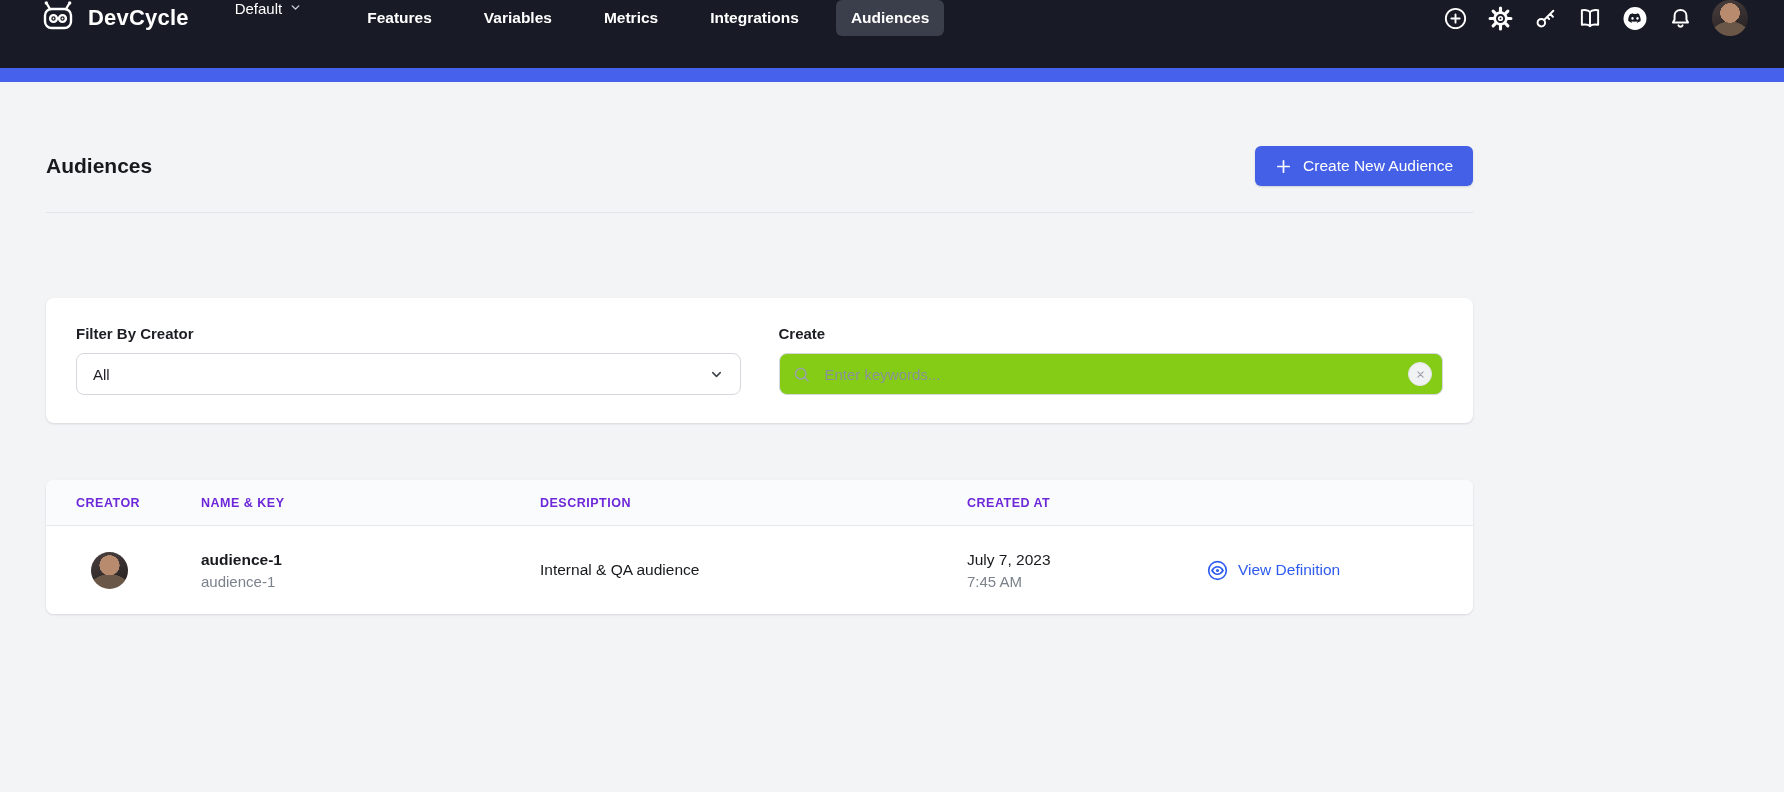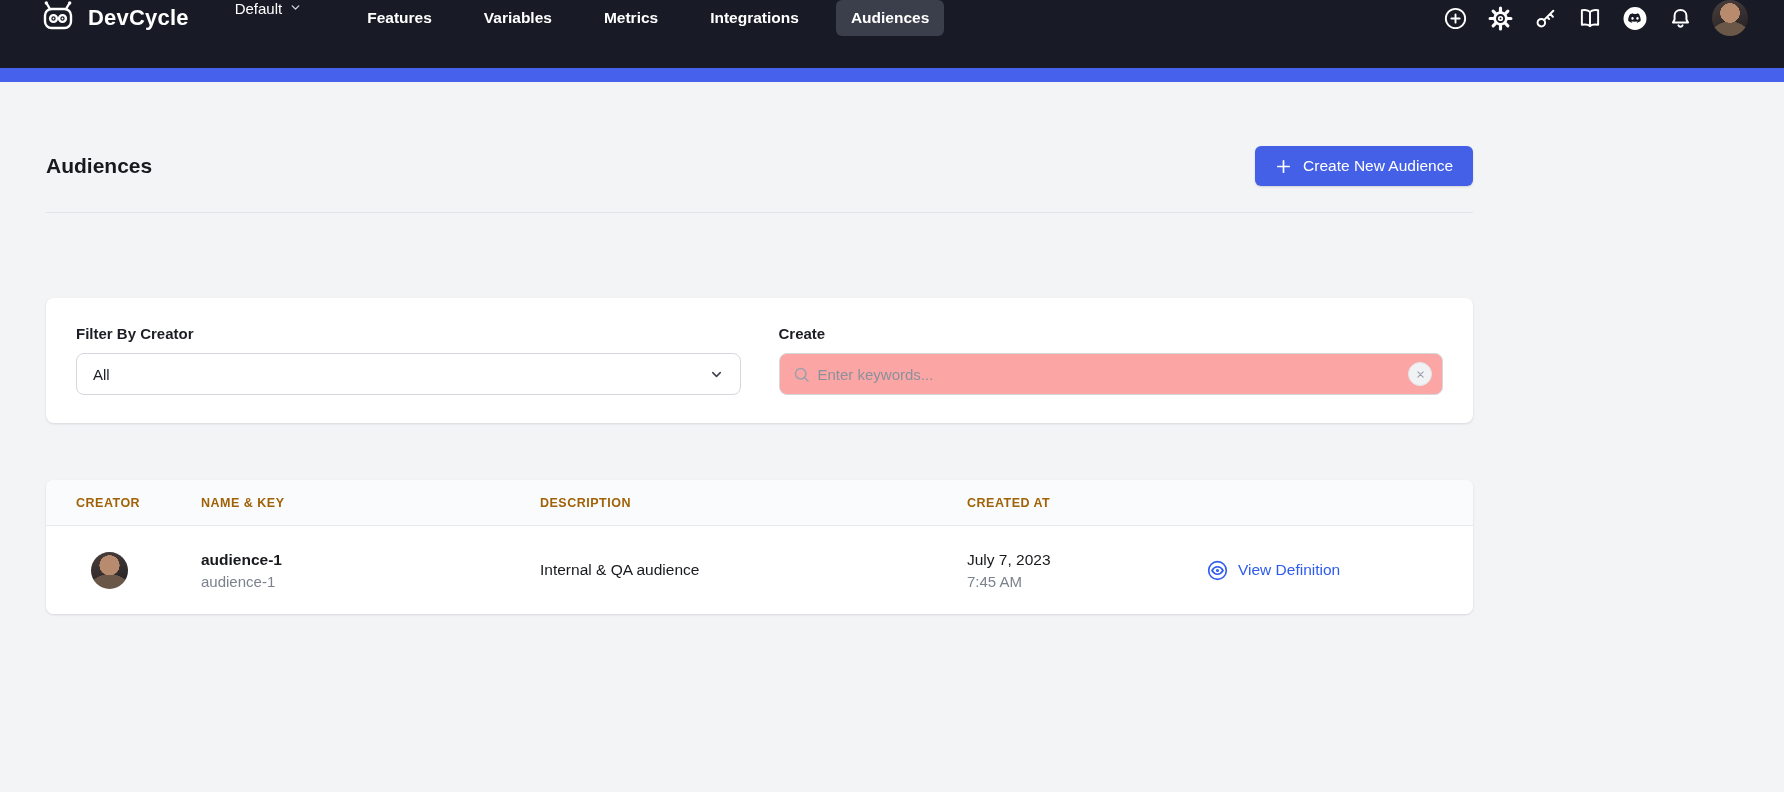--- a/index.html
+++ b/index.html
@@ -53,37 +53,37 @@
   }
   .filter-card{ margin-top:85px; padding:27px 30px 28px; display:flex; gap:38px; }
   .field{ flex:1; min-width:0; }
   .field-label{ display:block; font-size:15px; font-weight:700; color:#1c1e24; margin-bottom:11px; }
   .select-box{
     height:42px; border:1px solid #d5d7dd; border-radius:8px; background:#fff;
     display:flex; align-items:center; justify-content:space-between; padding:13px 16px;
     font-size:15px; color:#1c1e24; cursor:pointer;
   }
   .search-box{
-    height:42px; border:1px solid #d5d7dd; border-radius:8px; background:#fca5a5;
-    display:flex; align-items:center; padding:0 10px 0 12px; gap:7px;
+    height:42px; border:1px solid #d5d7dd; border-radius:8px; background:#84cc16;
+    display:flex; align-items:center; padding:0 10px 0 12px; gap:14px;
   }
   .search-box input{
     flex:1; border:none; outline:none; font-family:inherit; font-size:15px; color:#1c1e24; background:transparent;
   }
   .search-box input::placeholder{ color:#8b919b; }
   .clear-btn{
     width:24px; height:24px; border-radius:50%; background:#f1f2f4; border:1px solid #e3e5e9;
     display:flex; align-items:center; justify-content:center; cursor:pointer; flex:0 0 auto; padding:0;
   }
 
   
   .table-card{ margin-top:57px; overflow:hidden; }
   .t-grid{ display:grid; grid-template-columns:125px 339px 427px 239px 1fr; padding:0 30px; align-items:center; }
   .t-head{ height:46px; background:#fafbfc; border-bottom:1px solid #e8e9ed; }
-  .t-head .th{ font-size:12.5px; font-weight:700; color:#a16207; letter-spacing:.5px; }
+  .t-head .th{ font-size:12.5px; font-weight:700; color:#6d28d9; letter-spacing:.5px; }
   .t-row{ height:88px; background:#fff; }
   .row-avatar{ width:37px; height:37px; margin-left:15px; }
   .cell-stack .primary{ font-size:15.5px; font-weight:700; color:#17191d; }
   .cell-stack .secondary{ font-size:15px; color:#7b828c; margin-top:4px; }
   .cell-text{ font-size:15.5px; color:#17191d; }
   .view-link{
     display:flex; align-items:center; gap:9px; background:none; border:none; padding:0;
     color:#2d5bee; font-family:inherit; font-size:15.5px; font-weight:500; cursor:pointer;text-align:center;
   }
 </style>

